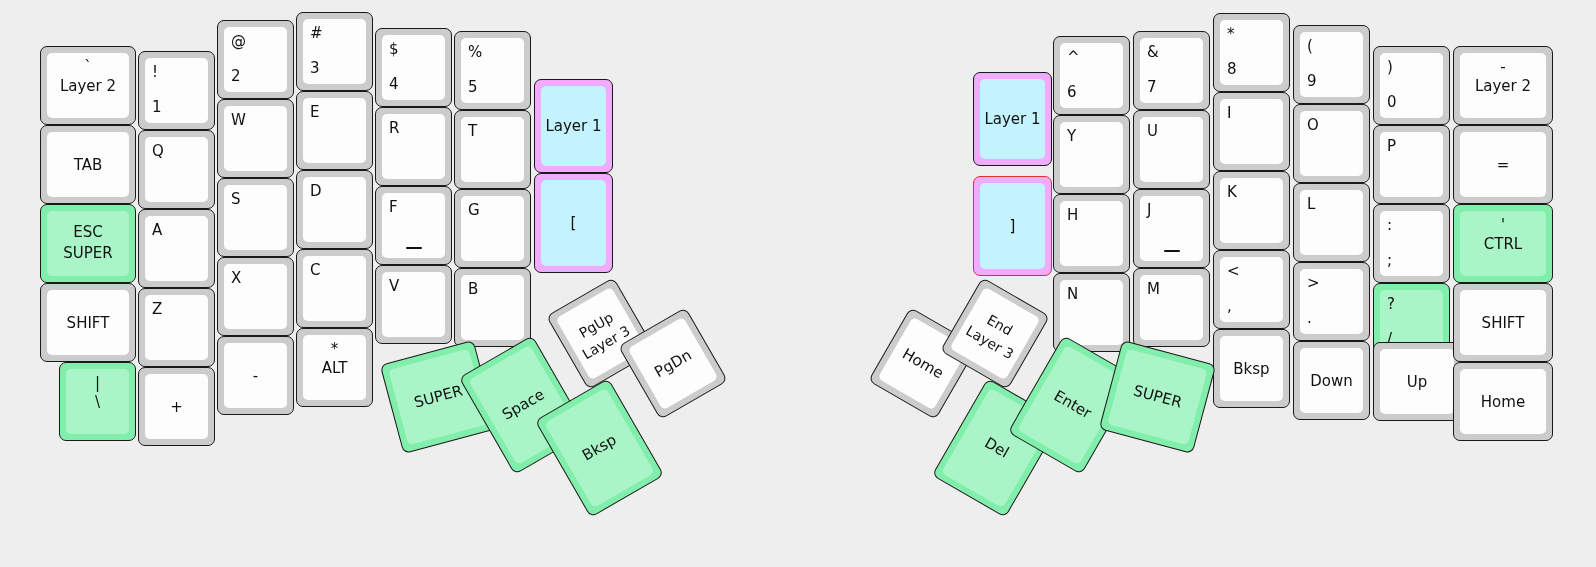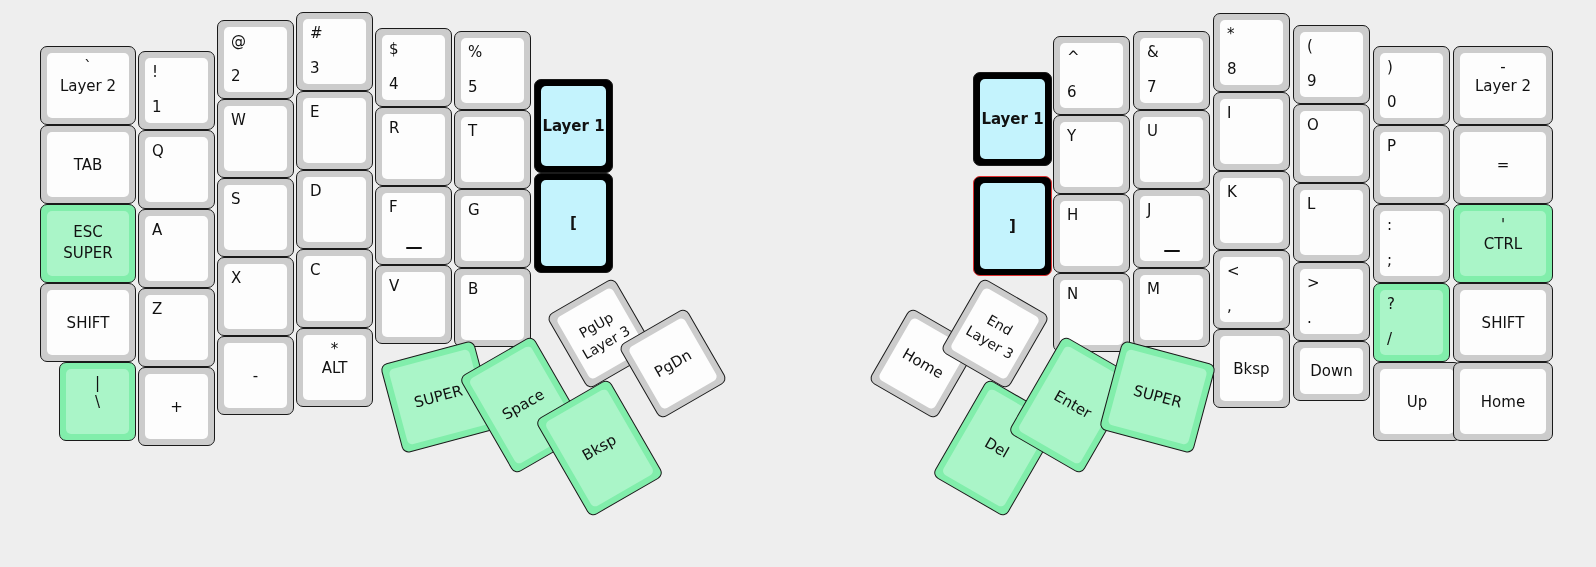--- a/index.html
+++ b/index.html
@@ -26,21 +26,21 @@
     box-sizing:border-box;
     width:100%;height:100%;
     background:#fdfdfd;
     border-radius:5px;
     display:flex;
     flex-direction:column;
   }
   
   .key.green{background:#81eeab;}
   .key.green .cap{background:#aaf5c8;}
-  .key.cyan{background:#000000;font-weight:bold;}
+  .key.cyan{background:#f0abfc;}
   .key.cyan .cap{background:#c4f3fd;}
   .key.sel{border-color:#e03030;}
 
   
   .lg{
     position:absolute;
     font-size:15px;
     color:#111;
     line-height:1;
     white-space:pre;
@@ -348,21 +348,21 @@
         <div class="cap">
           <div class="lg tl">L</div>
         </div>
       </div>
       <div class="key" style="left: 1293px; top: 262px; width: 77px; height: 79px;">
         <div class="cap">
           <div class="lg tl">&gt;</div>
           <div class="lg bl">.</div>
         </div>
       </div>
-      <div class="key" style="left: 1293px; top: 341px; width: 77px; height: 60px;">
+      <div class="key" style="left: 1293px; top: 341px; width: 77px; height: 79px;">
         <div class="cap">
           <div class="lg cc">Down</div>
         </div>
       </div>
       <div class="key" style="left: 1373px; top: 46px; width: 77px; height: 79px;">
         <div class="cap">
           <div class="lg tl">)</div>
           <div class="lg bl">0</div>
         </div>
       </div>
@@ -376,21 +376,21 @@
           <div class="lg tl">:</div>
           <div class="lg bl">;</div>
         </div>
       </div>
       <div class="key green" style="left: 1373px; top: 283px; width: 77px; height: 79px;">
         <div class="cap">
           <div class="lg tl">?</div>
           <div class="lg bl">/</div>
         </div>
       </div>
-      <div class="key" style="left: 1373px; top: 362px; width: 88px; height: 79px;">
+      <div class="key" style="left: 1373px; top: 342px; width: 88px; height: 79px;">
         <div class="cap">
           <div class="lg cc">Up</div>
         </div>
       </div>
       <div class="key" style="left: 1453px; top: 46px; width: 100px; height: 79px;">
         <div class="cap">
           <div class="lg tc">-</div>
           <div class="lg cc">Layer 2</div>
         </div>
       </div>

